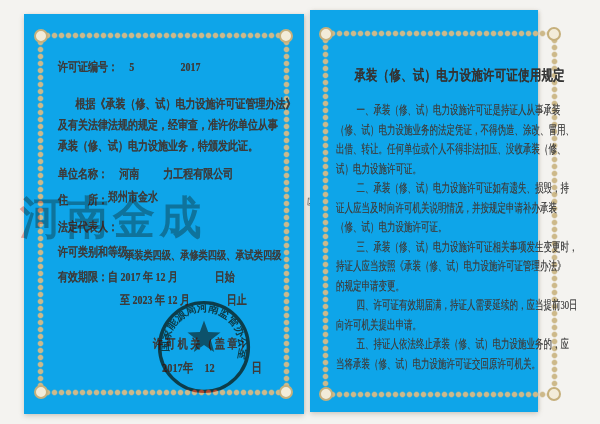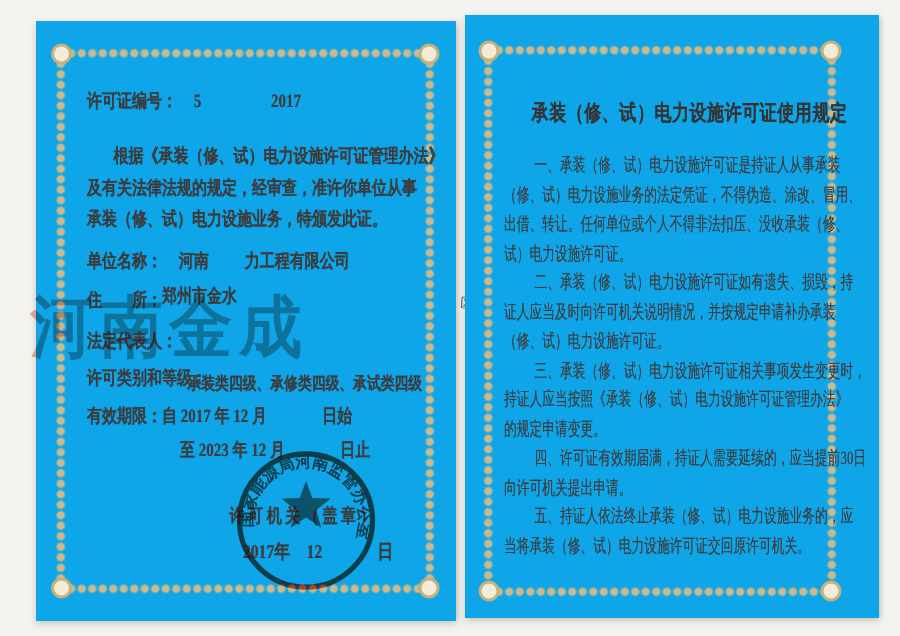--- a/index.html
+++ b/index.html
@@ -6,21 +6,21 @@
   body{
     width:600px;height:424px;position:relative;overflow:hidden;
     background:#f4f3f0;
     font-family:"Liberation Serif","DejaVu Serif",serif;
   }
   .page{
     position:absolute;background:#0ea5e9;
     box-shadow:0 2px 5px rgba(110,100,80,.28), 2px 0 3px -1px rgba(110,100,80,.18);
   }
   #left-page{left:24px;top:14px;width:280px;height:400px;}
-  #right-page{left:310px;top:10px;width:276px;height:402px;}
+  #right-page{left:310px;top:10px;width:228px;height:402px;}
   .frame{position:absolute;}
   .frame .edge{position:absolute;
     background-image:radial-gradient(circle at 3.5px 3.5px,#cdb98a 2.1px,rgba(203,182,134,.35) 2.9px,transparent 3.5px);
     background-size:7px 7px;}
   .frame .e-top{left:0;top:0;right:0;height:7px;background-repeat:repeat-x;}
   .frame .e-bottom{left:0;bottom:0;right:0;height:7px;background-repeat:repeat-x;}
   .frame .e-left{left:0;top:0;bottom:0;width:7px;background-repeat:repeat-y;}
   .frame .e-right{right:0;top:0;bottom:0;width:7px;background-repeat:repeat-y;}
   .frame .corner{position:absolute;width:10px;height:10px;border:2px solid #c6b07c;border-radius:50%;background:#f3ecd9;}
   .frame .c-tl{left:-3px;top:-3px;} .frame .c-tr{right:-3px;top:-3px;}

